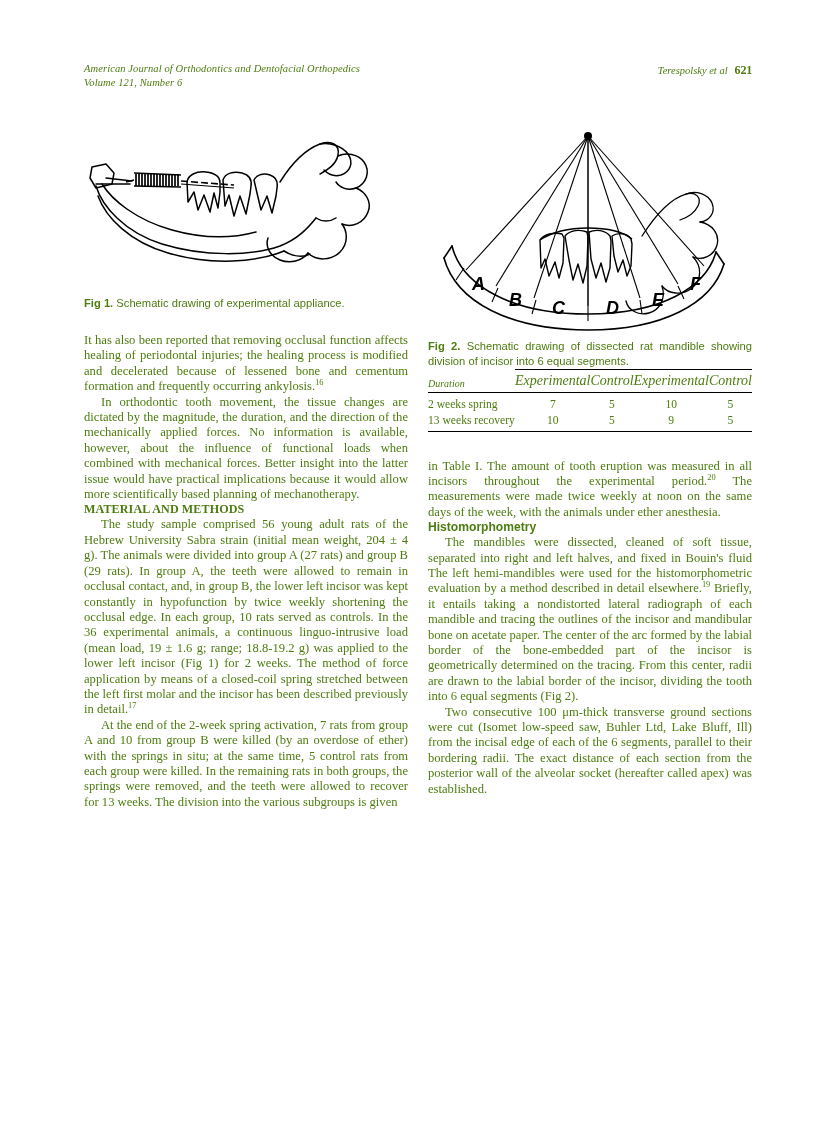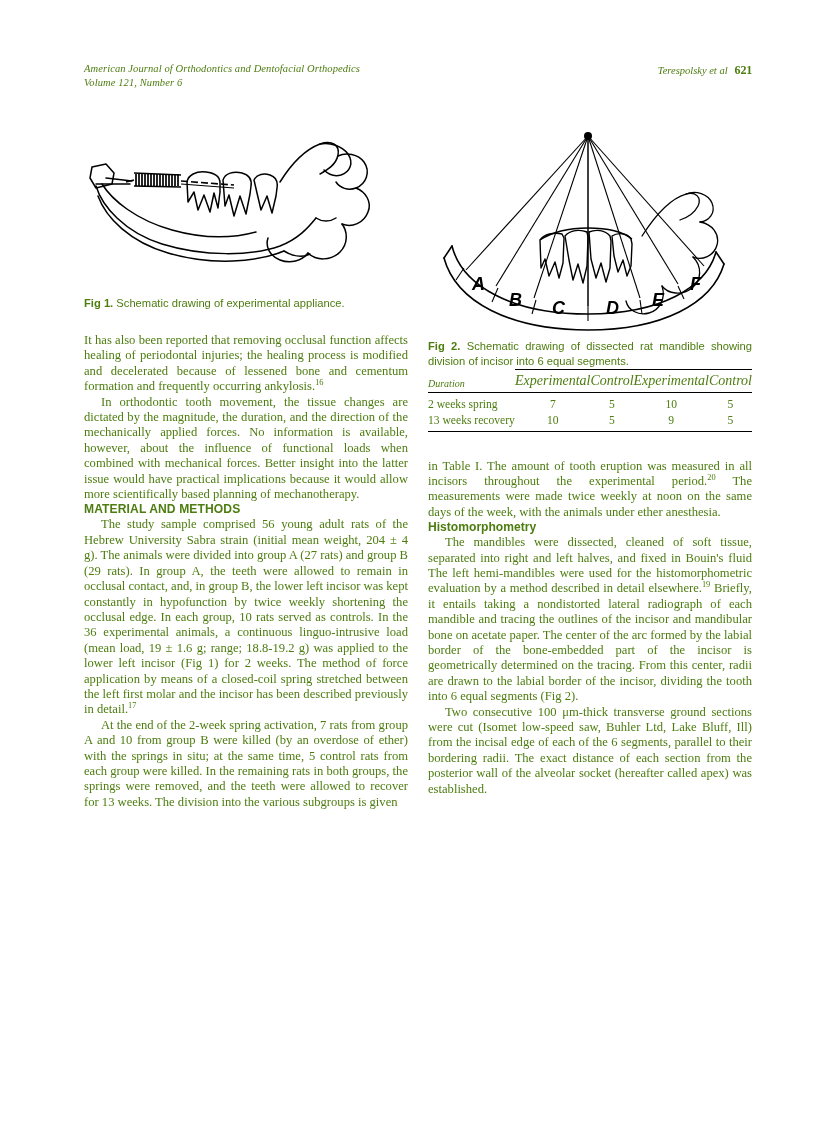--- a/index.html
+++ b/index.html
@@ -91,21 +91,21 @@
   }
   p.body.noindent { text-indent: 0; }
   sup {
     font-size: 8.4px;
     vertical-align: super;
     line-height: 0;
     margin-top: 24px;
   }
 
   h2.secthead {
-    font-family: Liberation Sans, sans-serif;
+    font-family: Liberation Serif, serif;
     font-size: 12.1px;
     font-weight: bold;
     margin: 0;
     line-height: 15px;
     letter-spacing: 0.1px;
   }
   h3.subhead {
     font-family: "Liberation Sans", sans-serif;
     font-size: 12.1px;
     font-weight: bold;

